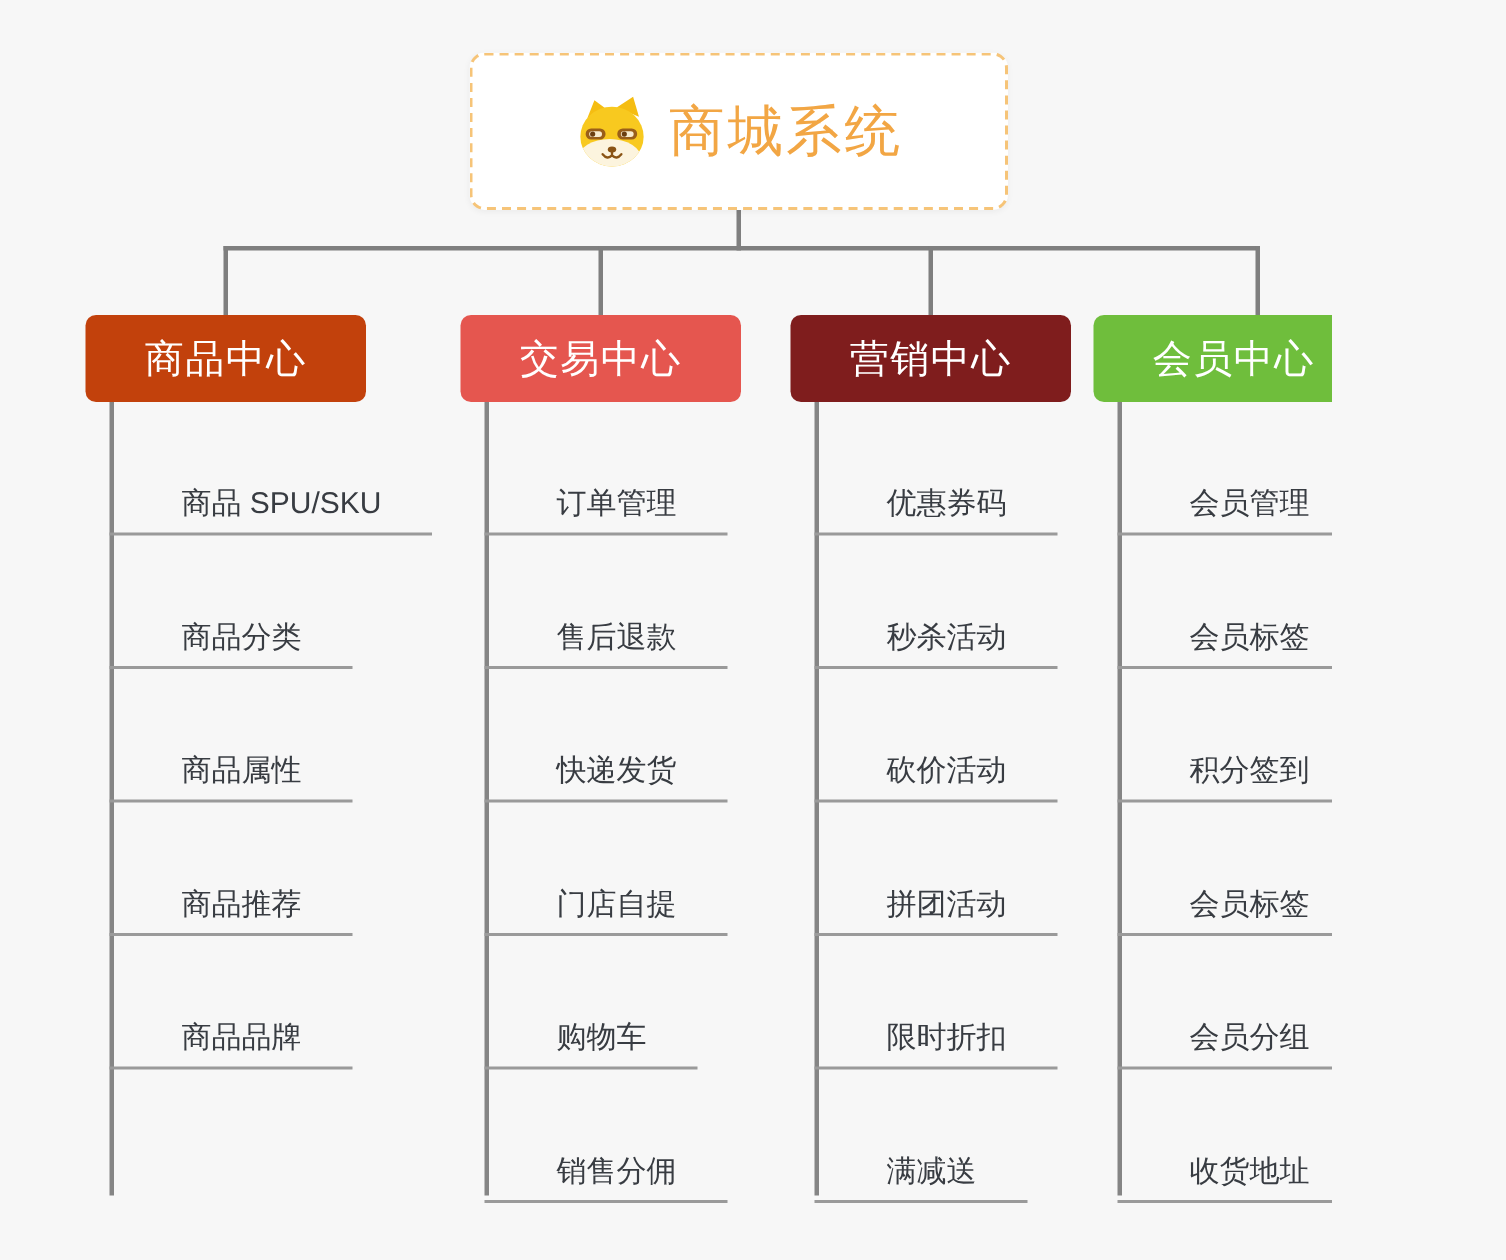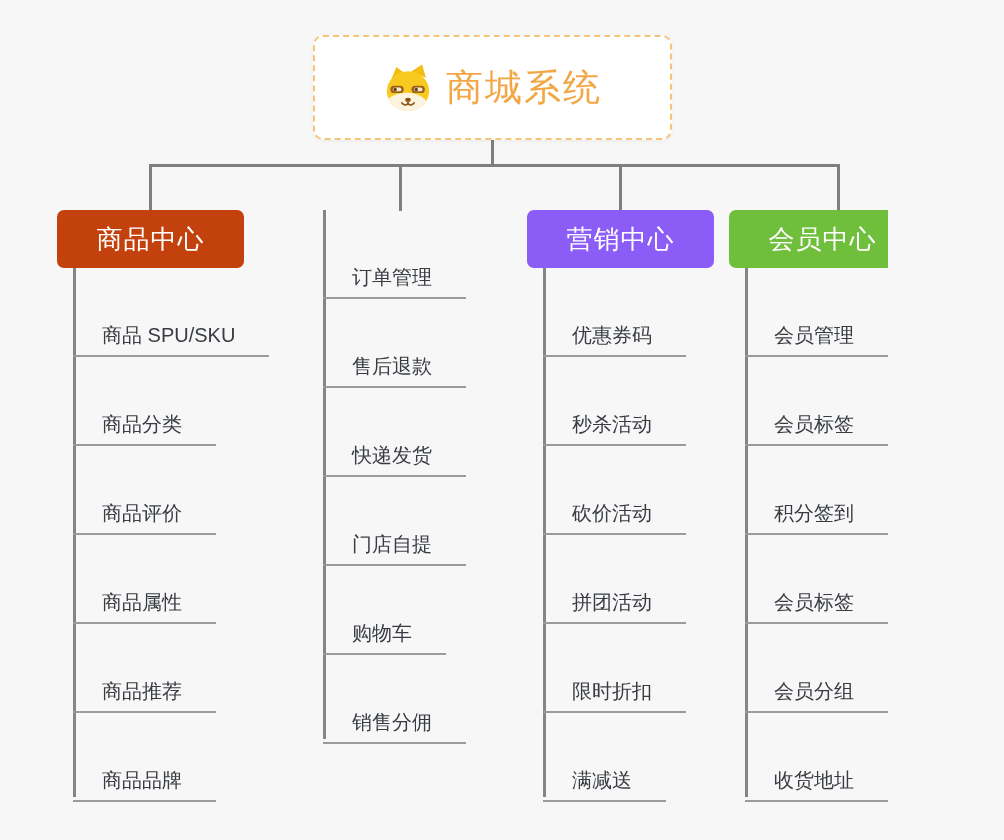--- a/index.html
+++ b/index.html
@@ -31,21 +31,21 @@
   .branch-3{left:729px;}
   .branch-header{width:187px;height:58px;border-radius:7px;color:#ffffff;
     font-size:26px;letter-spacing:1px;display:flex;align-items:center;
     justify-content:center;box-sizing:border-box;white-space:nowrap;}
 
   .leaves{position:relative;height:529px;}
   .spine{position:absolute;left:16px;top:0;bottom:0;width:3px;background:#858585;}
   .leaf-row{height:89px;display:flex;align-items:flex-end;}
   .leaf-row:first-child{height:84px;}
   .leaf{margin-left:16px;display:inline-block;border-bottom:2px solid #9a9a9a;
-    padding:0 34px 6px 29px;font-size:20px;color:#383c42;white-space:nowrap;
+    padding:0 34px 6px 48px;font-size:20px;color:#383c42;white-space:nowrap;
     position:relative;z-index:1;}
 </style>
 </head>
 <body>
 
 <div class="canvas">
 
   <div class="conn conn-root-drop"></div>
   <div class="conn conn-h"></div>
   <div class="conn conn-drop conn-drop-0"></div>
@@ -80,35 +80,33 @@
     <div class="branch-header" style="background-color: #c2410c;">商品中心</div>
     <div class="leaves">
       <div class="spine"></div>
       <div class="leaf-row">
           <span class="leaf">商品 SPU/SKU</span>
         </div>
       <div class="leaf-row">
           <span class="leaf">商品分类</span>
         </div>
       <div class="leaf-row">
-          <span class="leaf">商品评价</span>
-        </div>
-      <div class="leaf-row">
           <span class="leaf">商品属性</span>
         </div>
       <div class="leaf-row">
           <span class="leaf">商品推荐</span>
         </div>
       <div class="leaf-row">
           <span class="leaf">商品品牌</span>
         </div>
     </div>
   </div>
 
   <div class="branch branch-1">
+    <div class="branch-header" style="background-color: rgb(229, 86, 79);">交易中心</div>
     <div class="leaves">
       <div class="spine"></div>
       <div class="leaf-row">
           <span class="leaf">订单管理</span>
         </div>
       <div class="leaf-row">
           <span class="leaf">售后退款</span>
         </div>
       <div class="leaf-row">
           <span class="leaf">快递发货</span>
@@ -119,21 +117,21 @@
       <div class="leaf-row">
           <span class="leaf">购物车</span>
         </div>
       <div class="leaf-row">
           <span class="leaf">销售分佣</span>
         </div>
     </div>
   </div>
 
   <div class="branch branch-2">
-    <div class="branch-header" style="background-color: #8b5cf6;">营销中心</div>
+    <div class="branch-header" style="background-color: #7f1d1d;">营销中心</div>
     <div class="leaves">
       <div class="spine"></div>
       <div class="leaf-row">
           <span class="leaf">优惠券码</span>
         </div>
       <div class="leaf-row">
           <span class="leaf">秒杀活动</span>
         </div>
       <div class="leaf-row">
           <span class="leaf">砍价活动</span>

